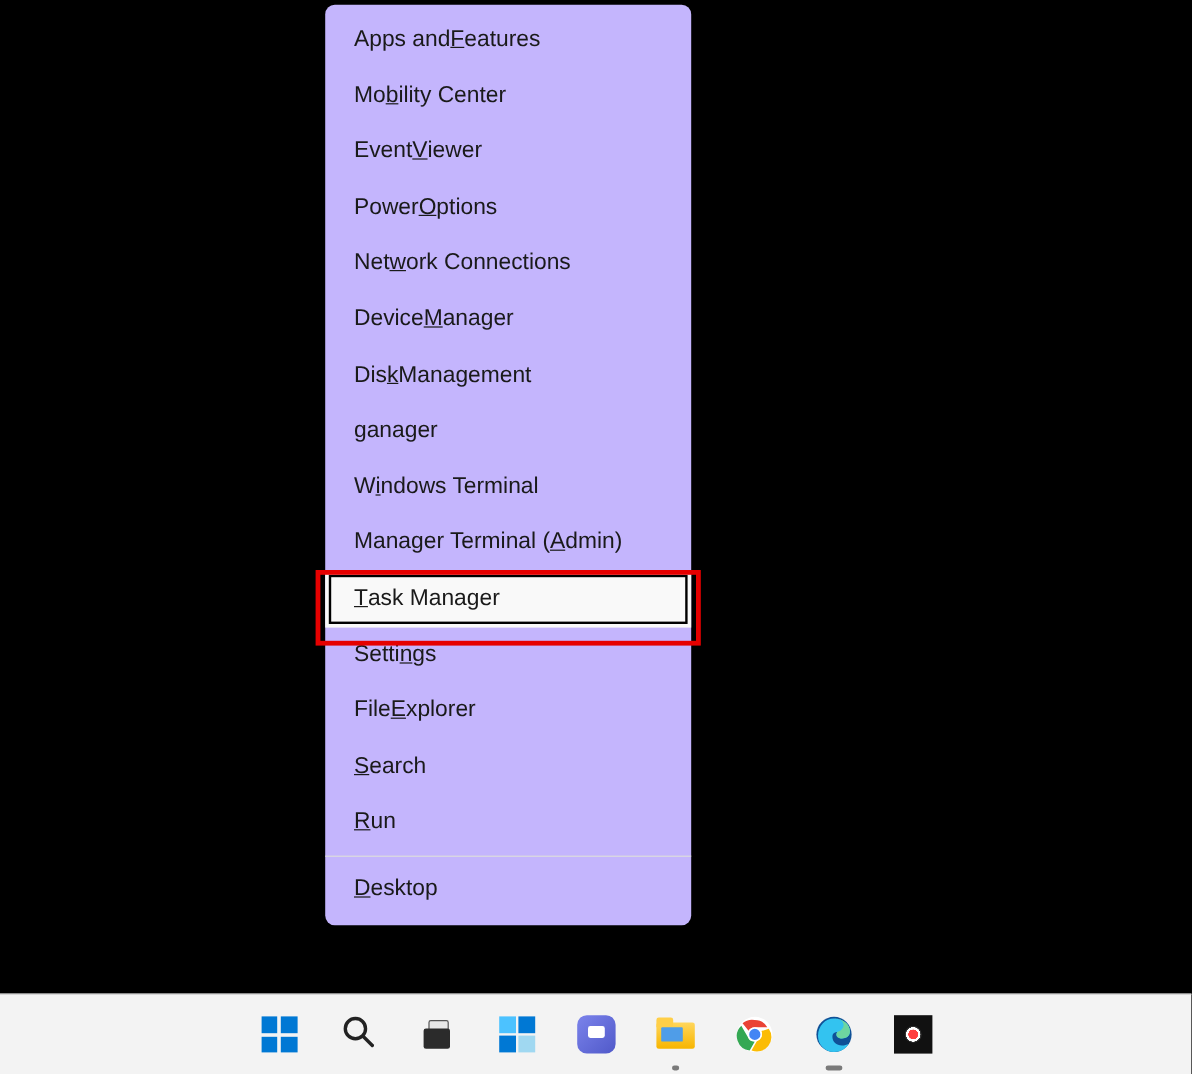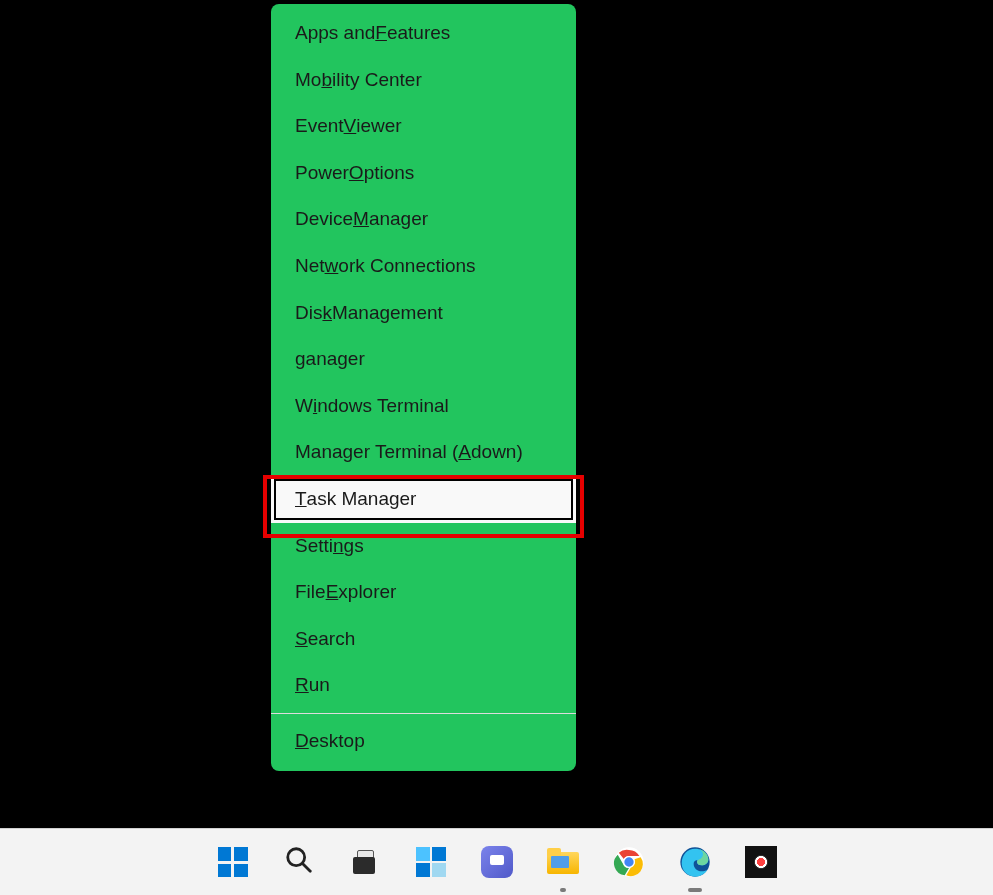--- a/index.html
+++ b/index.html
@@ -9,21 +9,21 @@
     background: #000;
     font-family: "Segoe UI", "Segoe UI Variable", Arial, sans-serif;
     overflow: hidden;
     position: relative;
   }
   .context-menu {
     position: absolute;
     left: 271px;
     top: 4px;
     width: 305px;
-    background: #22c55e;
+    background: #c4b5fd;
     border-radius: 8px;
     box-shadow: 0 8px 24px rgba(0,0,0,.25);
     padding: 6px 0;
   }
   .menu-item {
     position: relative;
     padding: 10px 24px 10px 24px;
     font-size: 19px;
     color: #1a1a1a;
     cursor: default;
@@ -183,47 +183,47 @@
       <span>Event </span>
       <span class="accel">V</span>
       <span>iewer</span>
     </div>
     <div class="menu-item">
       <span>Power </span>
       <span class="accel">O</span>
       <span>ptions</span>
     </div>
     <div class="menu-item">
+      <span>Net</span>
+      <span class="accel">w</span>
+      <span>ork Connections</span>
+    </div>
+    <div class="menu-item">
       <span>Device </span>
       <span class="accel">M</span>
       <span>anager</span>
     </div>
     <div class="menu-item">
-      <span>Net</span>
-      <span class="accel">w</span>
-      <span>ork Connections</span>
-    </div>
-    <div class="menu-item">
       <span>Dis</span>
       <span class="accel">k</span>
       <span> Management</span>
     </div>
     <div class="menu-item">
       <span class="accel">g</span>
       <span>anager</span>
     </div>
     <div class="menu-item">
       <span>W</span>
       <span class="accel">i</span>
       <span>ndows Terminal</span>
     </div>
     <div class="menu-item">
       <span>Manager Terminal (</span>
       <span class="accel">A</span>
-      <span>down)</span>
+      <span>dmin)</span>
     </div>
     <div class="menu-item focused">
       <span></span>
       <span class="accel">T</span>
       <span>ask Manager</span>
     </div>
     <div class="menu-item">
       <span>Setti</span>
       <span class="accel">n</span>
       <span>gs</span>

